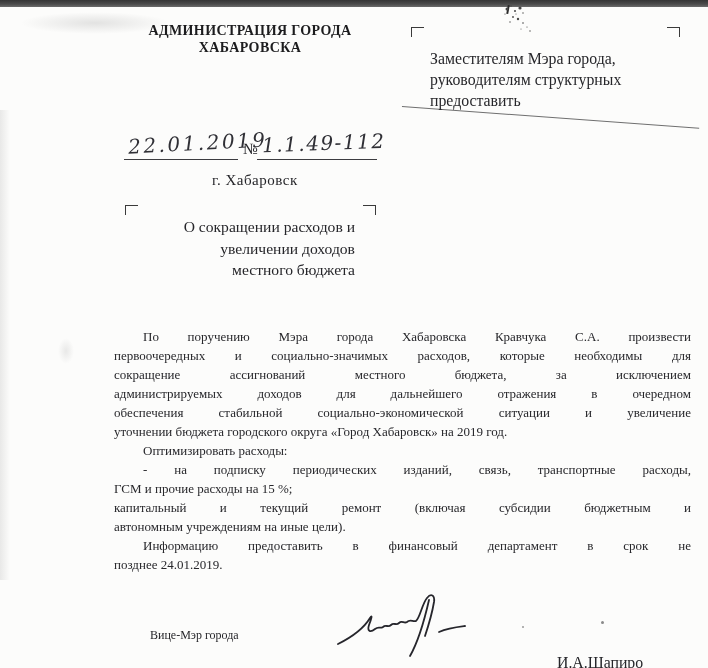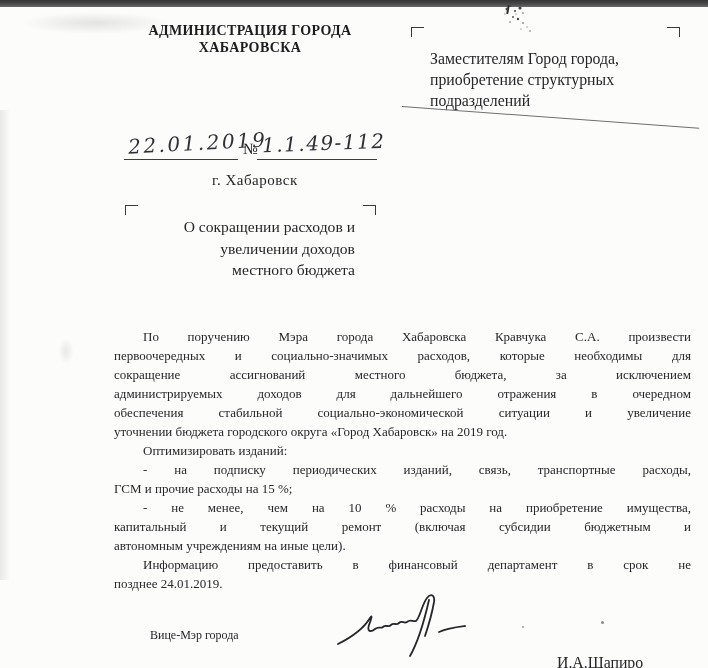--- a/index.html
+++ b/index.html
@@ -84,23 +84,23 @@
   <div class="dot2"></div>
 
   <div class="org">
     <div>АДМИНИСТРАЦИЯ ГОРОДА</div>
     <div>ХАБАРОВСКА</div>
   </div>
 
   <div class="crop cl addr-l"></div>
   <div class="crop cr addr-r"></div>
   <div class="addr">
-    <div>Заместителям Город города,</div>
-    <div>приобретение структурных</div>
-    <div>подразделений</div>
+    <div>Заместителям Мэра города,</div>
+    <div>руководителям структурных</div>
+    <div>предоставить</div>
   </div>
 
   <span class="hw hw-date">22.01.2019</span>
   <div class="uline ul1"></div>
   <span class="nosign">№</span>
   <span class="hw hw-num">1.1.49-112</span>
   <div class="uline ul2"></div>
   <div class="place">г. Хабаровск</div>
 
   <div class="crop cl subj-l"></div>
@@ -112,26 +112,25 @@
   </div>
 
   <div class="bodytext">
     <div class="bline pfirst">По поручению Мэра города Хабаровска Кравчука С.А. произвести</div>
     <div class="bline">первоочередных и социально-значимых расходов, которые необходимы для</div>
     <div class="bline">сокращение ассигнований местного бюджета, за исключением</div>
     <div class="bline">администрируемых доходов для дальнейшего отражения в очередном</div>
     <div class="bline">обеспечения стабильной социально-экономической ситуации и увеличение</div>
     <div class="bline plast">уточнении бюджета городского округа «Город Хабаровск» на 2019 год.</div>
 
-    <div class="bline pfirst plast">Оптимизировать изданий:</div>
+    <div class="bline pfirst plast">Оптимизировать расходы:</div>
 
     <div class="bline pfirst">- на подписку периодических изданий, связь, транспортные расходы,</div>
     <div class="bline plast">ГСМ и прочие расходы на 15 %;</div>
 
-    <div class="bline pfirst">- не менее, чем на 10 % расходы на приобретение имущества,</div>
     <div class="bline">капитальный и текущий ремонт (включая субсидии бюджетным и</div>
     <div class="bline plast">автономным учреждениям на иные цели).</div>
 
     <div class="bline pfirst">Информацию предоставить в финансовый департамент в срок не</div>
     <div class="bline plast">позднее 24.01.2019.</div>
   </div>
 
   <div class="footer-pos">Вице-Мэр города</div>
   <svg class="sig" width="148" height="70" viewBox="0 0 148 70">
     <g fill="none" stroke="#26262c" stroke-width="1.8" stroke-linecap="round">

